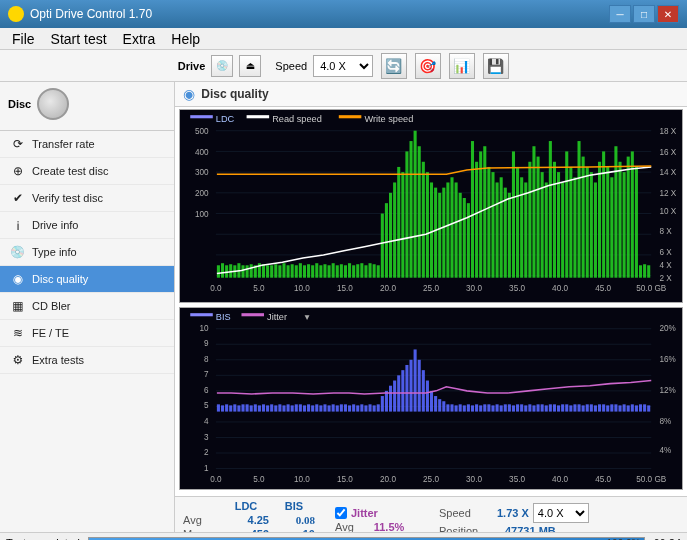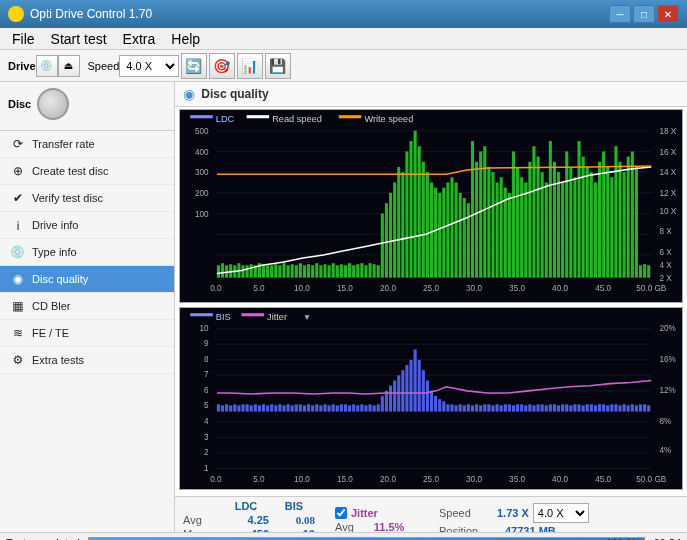--- a/index.html
+++ b/index.html
@@ -71,21 +71,23 @@
       font-size: 14px;
     }
 
     
     .drive-bar {
       background: #f5f5f5;
       height: 32px;
       display: flex;
       align-items: center;
       padding: 0 8px;
+      gap: 6px;
       border-bottom: 1px solid #ccc;
+      justify-content: center;
     }
     .drive-label { font-size: 11px; font-weight: bold; }
     .drive-select {
       height: 22px;
       font-size: 11px;
       border: 1px solid #aaa;
       background: white;
       width: 220px;
       padding: 0 4px;
     }

